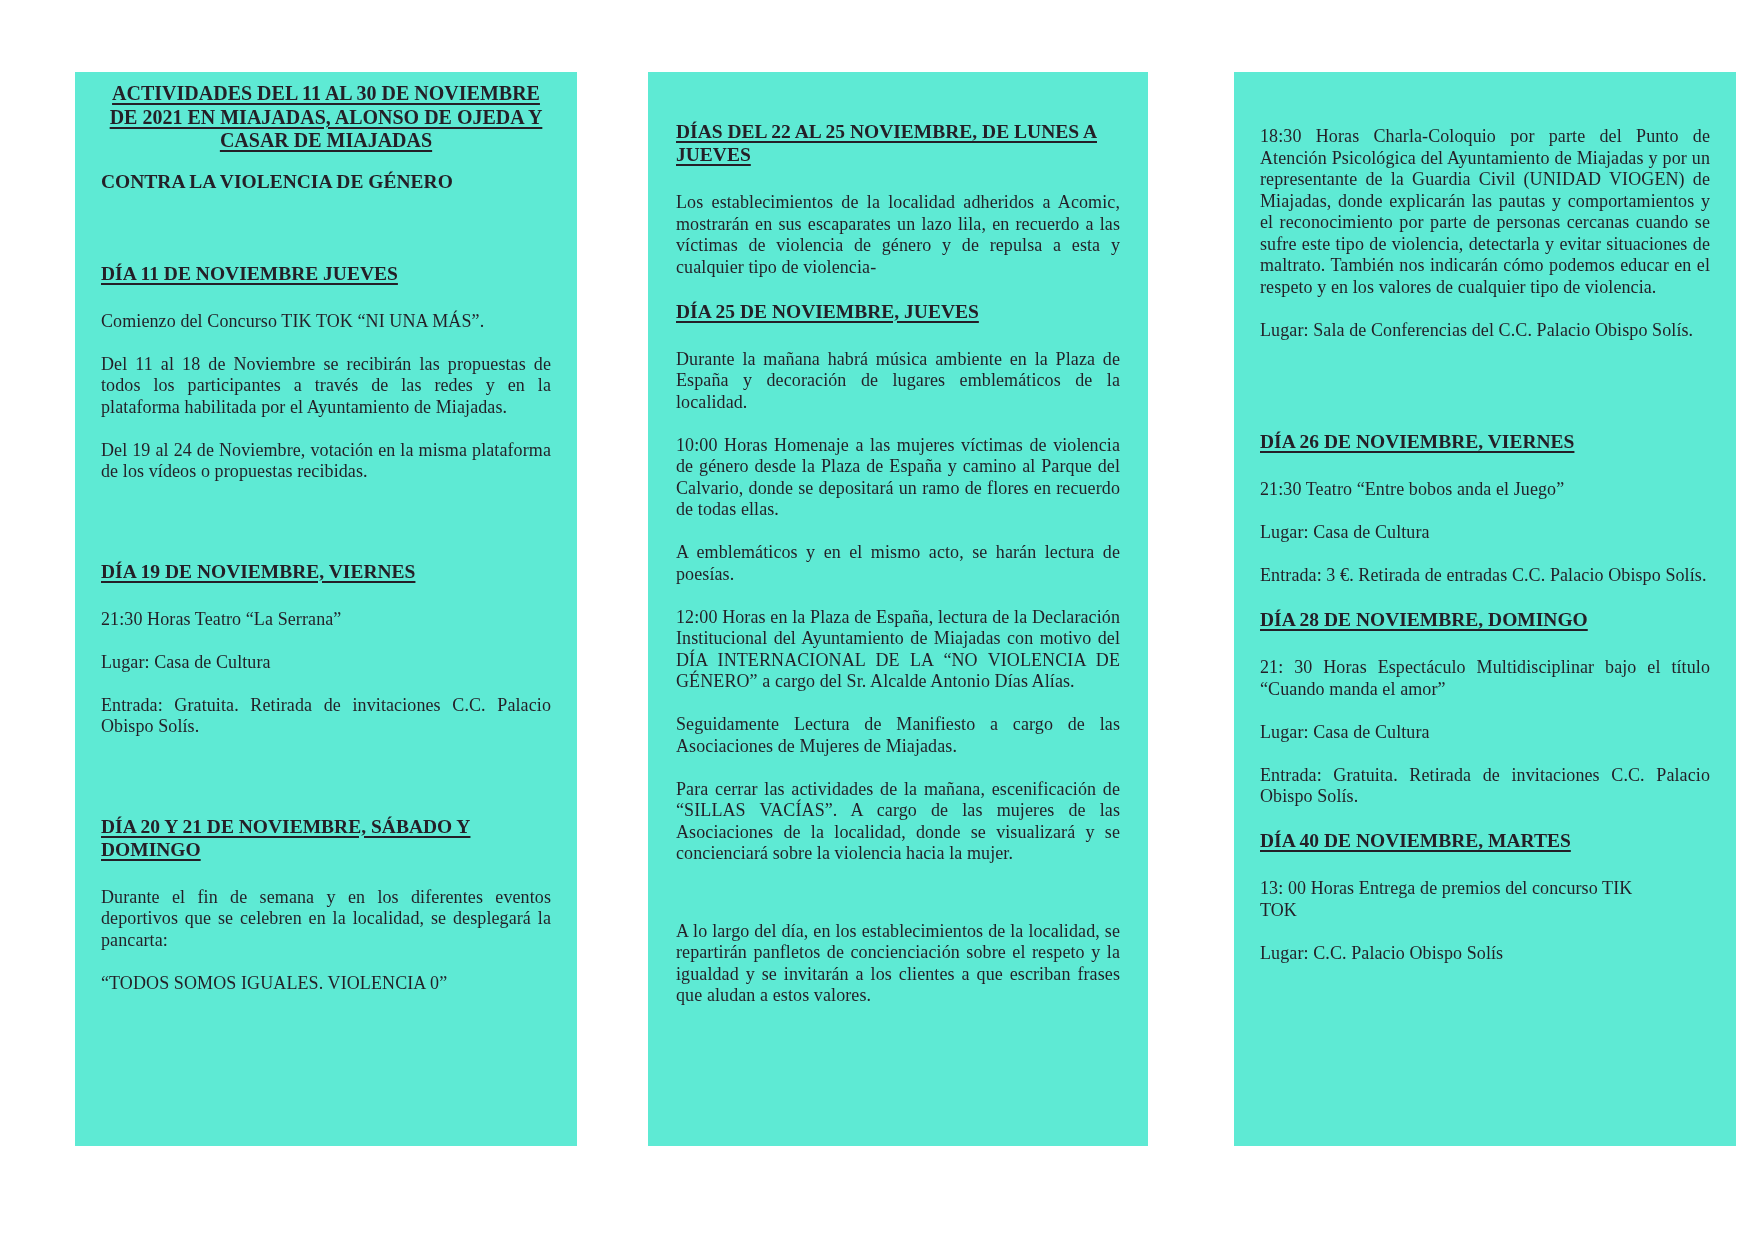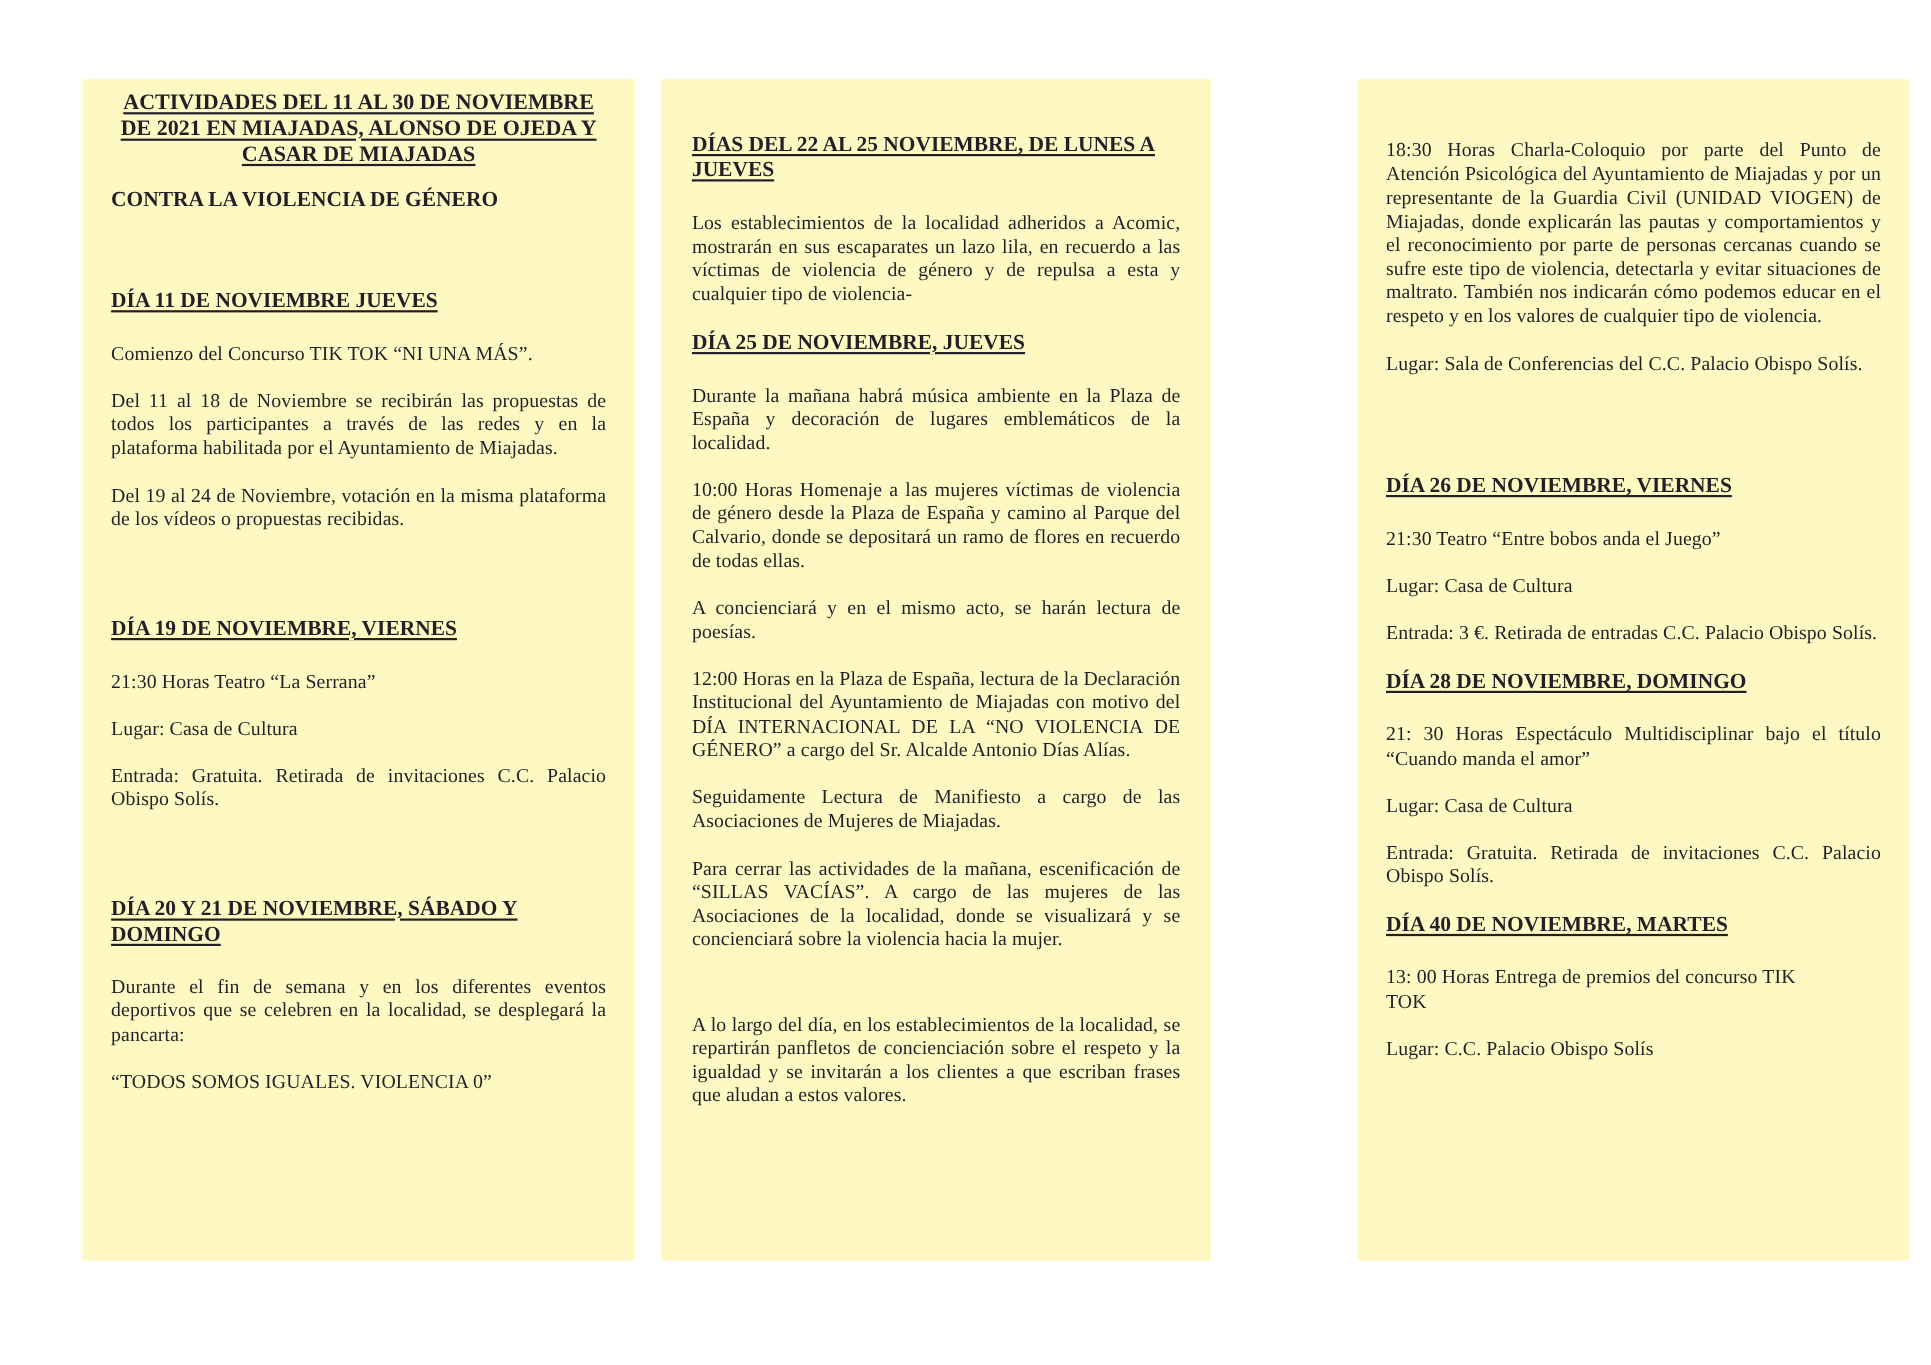--- a/index.html
+++ b/index.html
@@ -2,25 +2,25 @@
 <html lang="es"><head>
 <meta charset="utf-8">
 <style>
   html,body{margin:0;padding:0;}
   body{
     width:1755px;height:1241px;position:relative;background:#ffffff;
     font-family:"Liberation Serif","DejaVu Serif",serif;color:#241f27;
     -webkit-font-smoothing:antialiased;
   }
   .panel{
-    position:absolute;top:72px;height:1074px;background:#fef9c3;
+    position:absolute;top:72px;height:1074px;background:#5eead4;
     box-sizing:border-box;
   }
   #panel1{left:75px;width:502px;padding:10px 26px 26px;}
-  #panel2{left:601px;width:500px;padding:48px 28px 26px;}
+  #panel2{left:648px;width:500px;padding:48px 28px 26px;}
   #panel3{left:1234px;width:502px;padding:54px 26px 26px;}
   .p{
     font-size:18px;line-height:21.5px;margin:0 0 21.5px;text-align:justify;
     letter-spacing:0.1px;
   }
   .heading{
     font-size:19.5px;line-height:23px;font-weight:bold;margin:0 0 26px;
     text-decoration:underline;text-underline-offset:3px;text-decoration-thickness:1.5px;
   }
   .title{
@@ -64,21 +64,21 @@
   <p class="p">“TODOS SOMOS IGUALES. VIOLENCIA 0”</p>
 </section>
 
 <section class="panel" id="panel2">
   <h2 class="heading">DÍAS DEL 22 AL 25 NOVIEMBRE, DE LUNES A JUEVES</h2>
   <p class="p">Los establecimientos de la localidad adheridos a Acomic, mostrarán en sus escaparates un lazo lila, en recuerdo a las víctimas de violencia de género y de repulsa a esta y cualquier tipo de violencia-</p>
 
   <h2 class="heading">DÍA 25 DE NOVIEMBRE, JUEVES</h2>
   <p class="p">Durante la mañana habrá música ambiente en la Plaza de España y decoración de lugares emblemáticos de la localidad.</p>
   <p class="p">10:00 Horas Homenaje a las mujeres víctimas de violencia de género desde la Plaza de España y camino al Parque del Calvario, donde se depositará un ramo de flores en recuerdo de todas ellas.</p>
-  <p class="p">A concienciará y en el mismo acto, se harán lectura de poesías.</p>
+  <p class="p">A emblemáticos y en el mismo acto, se harán lectura de poesías.</p>
   <p class="p">12:00 Horas en la Plaza de España, lectura de la Declaración Institucional del Ayuntamiento de Miajadas con motivo del DÍA INTERNACIONAL DE LA “NO VIOLENCIA DE GÉNERO” a cargo del Sr. Alcalde Antonio Días Alías.</p>
   <p class="p">Seguidamente Lectura de Manifiesto a cargo de las Asociaciones de Mujeres de Miajadas.</p>
   <p class="p">Para cerrar las actividades de la mañana, escenificación de “SILLAS VACÍAS”. A cargo de las mujeres de las Asociaciones de la localidad, donde se visualizará y se concienciará sobre la violencia hacia la mujer.</p>
   <p class="p mt-92">A lo largo del día, en los establecimientos de la localidad, se repartirán panfletos de concienciación sobre el respeto y la igualdad y se invitarán a los clientes a que escriban frases que aludan a estos valores.</p>
 </section>
 
 <section class="panel" id="panel3">
   <p class="p">18:30 Horas Charla-Coloquio por parte del Punto de Atención Psicológica del Ayuntamiento de Miajadas y por un representante de la Guardia Civil (UNIDAD VIOGEN) de Miajadas, donde explicarán las pautas y comportamientos y el reconocimiento por parte de personas cercanas cuando se sufre este tipo de violencia, detectarla y evitar situaciones de maltrato. También nos indicarán cómo podemos educar en el respeto y en los valores de cualquier tipo de violencia.</p>
   <p class="p">Lugar: Sala de Conferencias del  C.C. Palacio Obispo Solís.</p>
 

